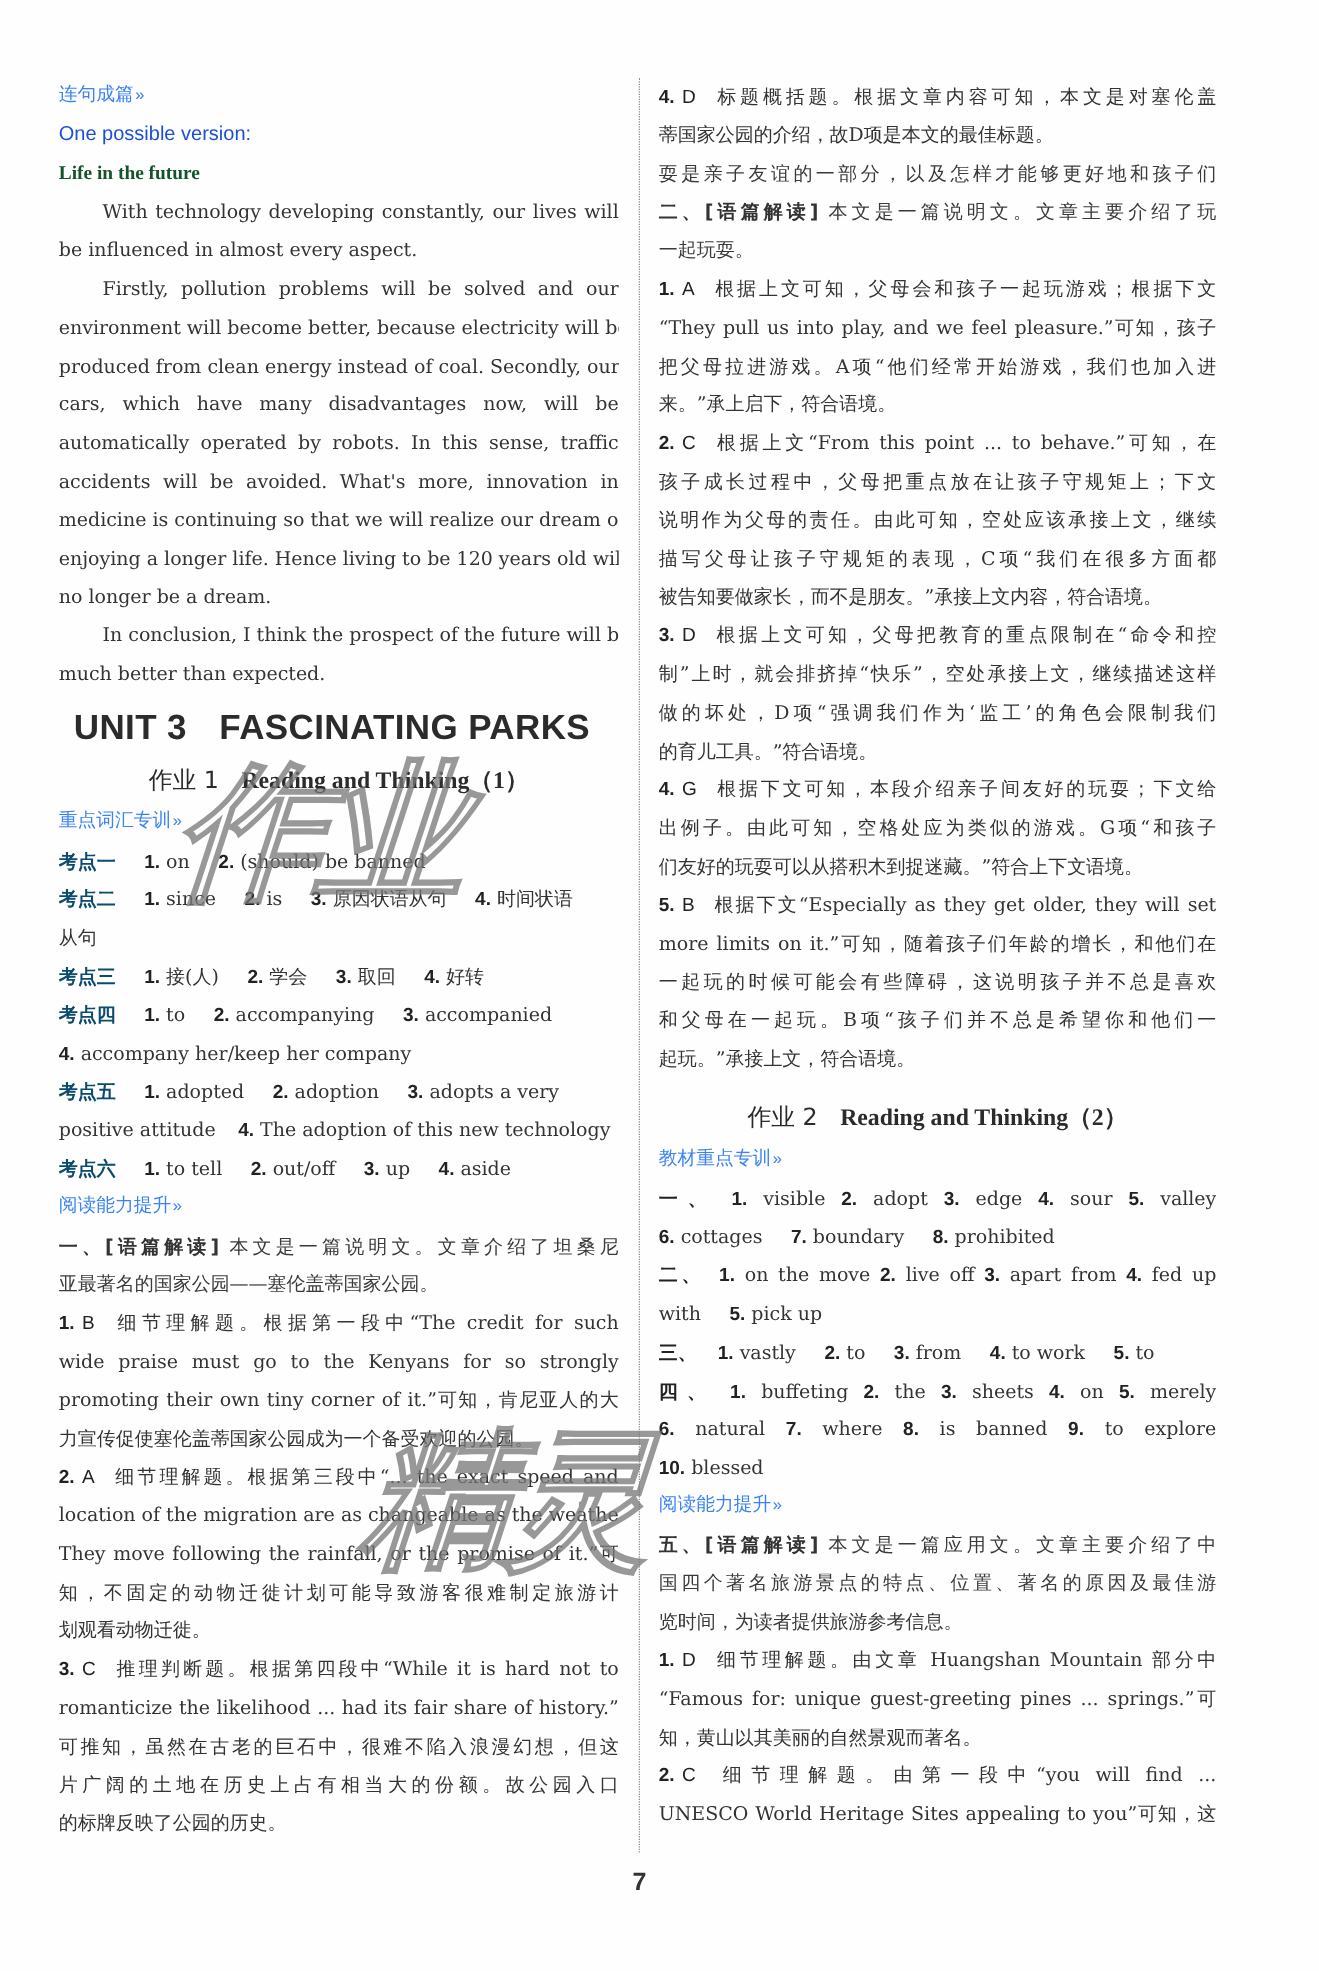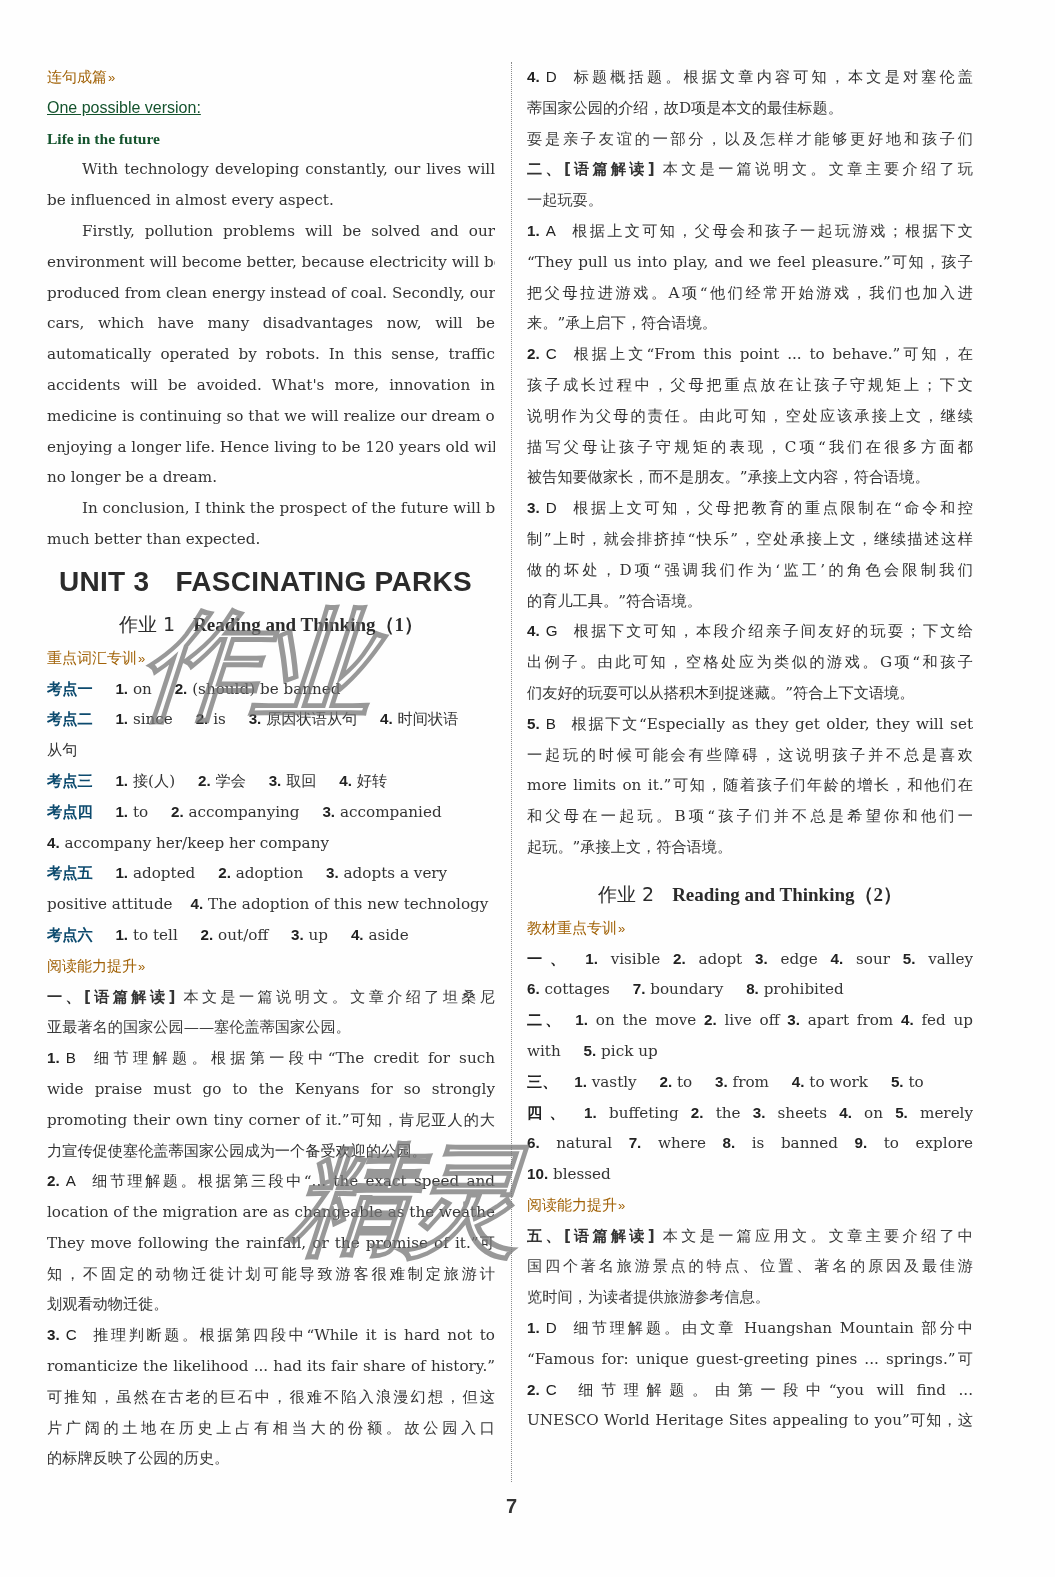--- a/index.html
+++ b/index.html
@@ -16,27 +16,27 @@
   }
   .line {
     font-family:"DejaVu Serif","Liberation Serif",serif;
     font-size:15.2px; line-height:30.8px; height:30.8px; white-space:nowrap;
     text-align:justify; text-align-last:justify; color:#333;
     overflow:hidden;
   }
   .line.last { text-align-last:left; }
   .line.indent { padding-left:35px; }
   .sec-head {
-    font-family:Liberation Sans, sans-serif;
-    font-size:15px; line-height:30.8px; height:30.8px; color:#a16207; font-weight:500;
+    font-family:Liberation Mono, monospace;
+    font-size:15px; line-height:30.8px; height:30.8px; color:#3b82f6; font-weight:500;
   }
   .sec-head .chev { font-size:13px; margin-left:1px; }
   .sans-line {
     font-family:"Liberation Sans","DejaVu Sans",sans-serif;
-    font-size:16px; line-height:30.8px; height:30.8px; color:#14532d;text-decoration:underline;
+    font-size:16px; line-height:30.8px; height:30.8px; color:#1d4ed8;
   }
   .essay-title {
     font-family:"Liberation Serif","DejaVu Serif",serif; font-weight:bold;
     font-size:15.5px; line-height:30.8px; height:30.8px; color:#14532d;
   }
   .unit-title {
     font-family:"Liberation Sans","DejaVu Sans",sans-serif; font-weight:bold;
     font-size:28px; line-height:46px; height:46px; color:#2b2b2b;
     letter-spacing:0.3px; padding-left:12px; margin-top:4px;
   }
@@ -178,22 +178,22 @@
   <div class="line"><span class="num">3.</span><span class="ans">D</span><span>根据上文可知，父母把教育的重点限制在“命令和控</span></div>
   <div class="line">制”上时，就会排挤掉“快乐”，空处承接上文，继续描述这样</div>
   <div class="line">做的坏处，D项“强调我们作为‘监工’的角色会限制我们</div>
   <div class="line last">的育儿工具。”符合语境。</div>
 
   <div class="line"><span class="num">4.</span><span class="ans">G</span><span>根据下文可知，本段介绍亲子间友好的玩耍；下文给</span></div>
   <div class="line">出例子。由此可知，空格处应为类似的游戏。G项“和孩子</div>
   <div class="line last">们友好的玩耍可以从搭积木到捉迷藏。”符合上下文语境。</div>
 
   <div class="line"><span class="num">5.</span><span class="ans">B</span><span>根据下文“Especially as they get older, they will set</span></div>
+  <div class="line">more limits on it.”可知，随着孩子们年龄的增长，和他们在</div>
   <div class="line">一起玩的时候可能会有些障碍，这说明孩子并不总是喜欢</div>
-  <div class="line">more limits on it.”可知，随着孩子们年龄的增长，和他们在</div>
   <div class="line">和父母在一起玩。B项“孩子们并不总是希望你和他们一</div>
   <div class="line last">起玩。”承接上文，符合语境。</div>
 
   <div class="spacer-md"></div>
   <div class="hw-title"><span class="cn">作业 2</span><span>Reading and Thinking（2）</span></div>
   <div class="sec-head"><span>教材重点专训</span><span class="chev">»</span></div>
 
   <div class="line">
     <span class="tag">一、</span><span class="num">1.</span> <span>visible</span>
     <span class="num">2.</span> <span>adopt</span>
@@ -239,20 +239,21 @@
   </div>
   <div class="line last"><span class="num">10.</span> <span>blessed</span></div>
 
   <div class="sec-head"><span>阅读能力提升</span><span class="chev">»</span></div>
   <div class="line"><span class="bracket-tag">五、</span><span class="bracket-tag">[语篇解读]</span> <span class="kai">本文是一篇应用文。文章主要介绍了中</span></div>
   <div class="line kai">国四个著名旅游景点的特点、位置、著名的原因及最佳游</div>
   <div class="line last kai">览时间，为读者提供旅游参考信息。</div>
 
   <div class="line"><span class="num">1.</span><span class="ans">D</span><span>细节理解题。由文章 Huangshan Mountain 部分中</span></div>
   <div class="line">“Famous for: unique guest-greeting pines ... springs.”可</div>
+  <div class="line last">知，黄山以其美丽的自然景观而著名。</div>
 
   <div class="line"><span class="num">2.</span><span class="ans">C</span><span>细节理解题。由第一段中“you will find ...</span></div>
   <div class="line">UNESCO World Heritage Sites appealing to you”可知，这</div>
 </div>
 
 <div class="watermark" style="left:150px; top:585px; font-size:120px;">作业</div>
 <div class="watermark" style="left:300px; top:1120px; font-size:120px;">精灵</div>
 
 <div class="page-num">7</div>
 

